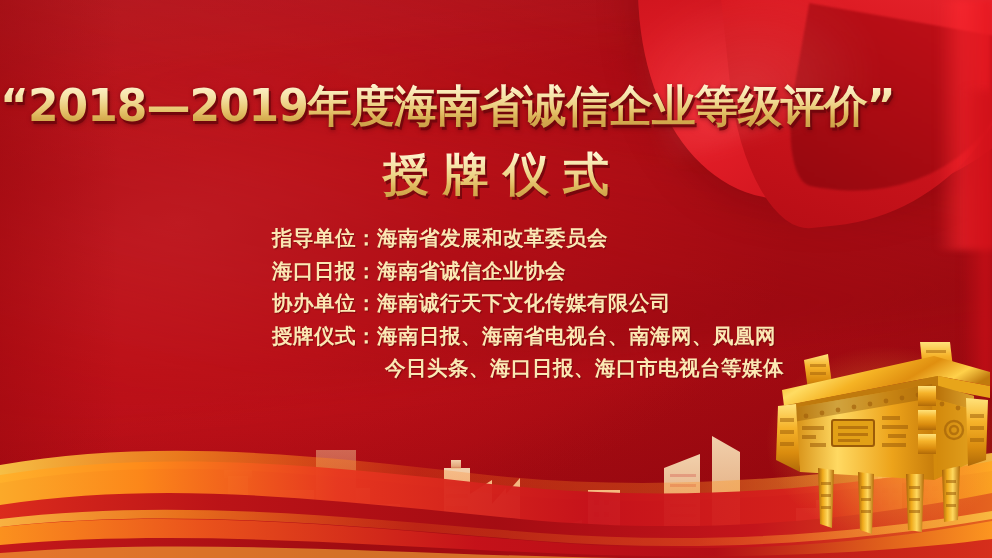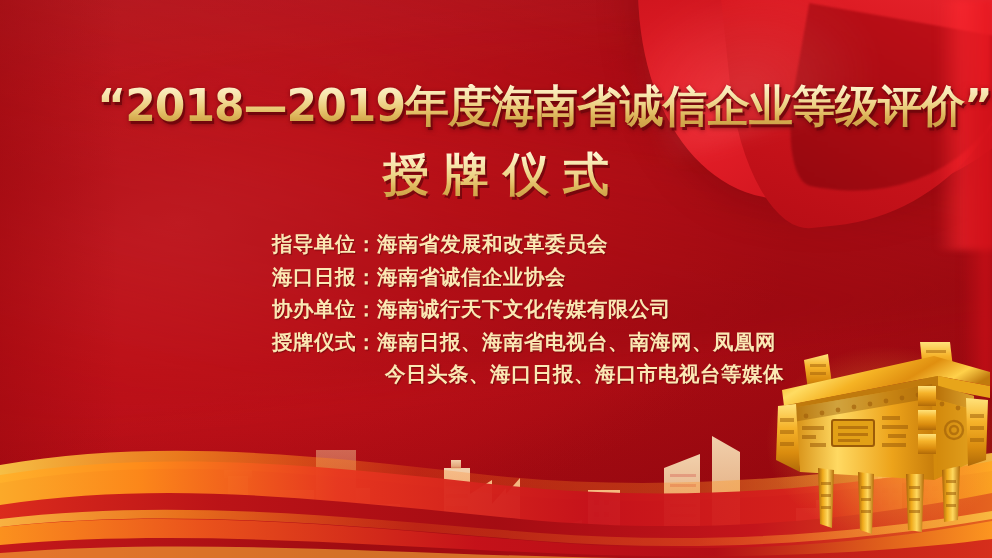--- a/index.html
+++ b/index.html
@@ -113,21 +113,21 @@
   .ding svg{ display:block; width:100%; height:100%; }
 
   
   .content{
     position:absolute; inset:0;
     z-index:6;
   }
 
   .title-main{
     position:absolute; top:84px; left:0; width:992px;
-    text-align:right;
+    text-align:left;
     font-family:"DejaVu Sans", sans-serif;
     font-weight:bold;
     font-size:44px;
     letter-spacing:-1px;
     line-height:1;
     white-space:nowrap;
     background:linear-gradient(180deg,#fff4d0 0%, #f6e3a8 28%, #e8c771 58%, #d6ab4e 80%, #caa049 100%);
     -webkit-background-clip:text;
     background-clip:text;
     color:transparent;
@@ -146,21 +146,21 @@
     text-indent:14px;
     background:linear-gradient(180deg,#fff6d8 0%, #f7e5ab 30%, #eacb78 62%, #d8ad50 85%, #cda249 100%);
     -webkit-background-clip:text;
     background-clip:text;
     color:transparent;
     -webkit-text-fill-color:transparent;
     filter:drop-shadow(2px 3px 0 rgba(110,6,12,0.85));
   }
 
   .info{
-    position:absolute; top:228px; left:272px; width:520px;
+    position:absolute; top:222px; left:272px; width:520px;
   }
   .info-row{
     font-family:"Liberation Serif", "DejaVu Serif", serif;
     font-weight:bold;
     font-size:20.5px;
     line-height:32.5px;
     color:#fbe8b4;
     white-space:nowrap;
     text-shadow:1px 1px 1px rgba(110,8,12,0.75);
     letter-spacing:0.5px;

